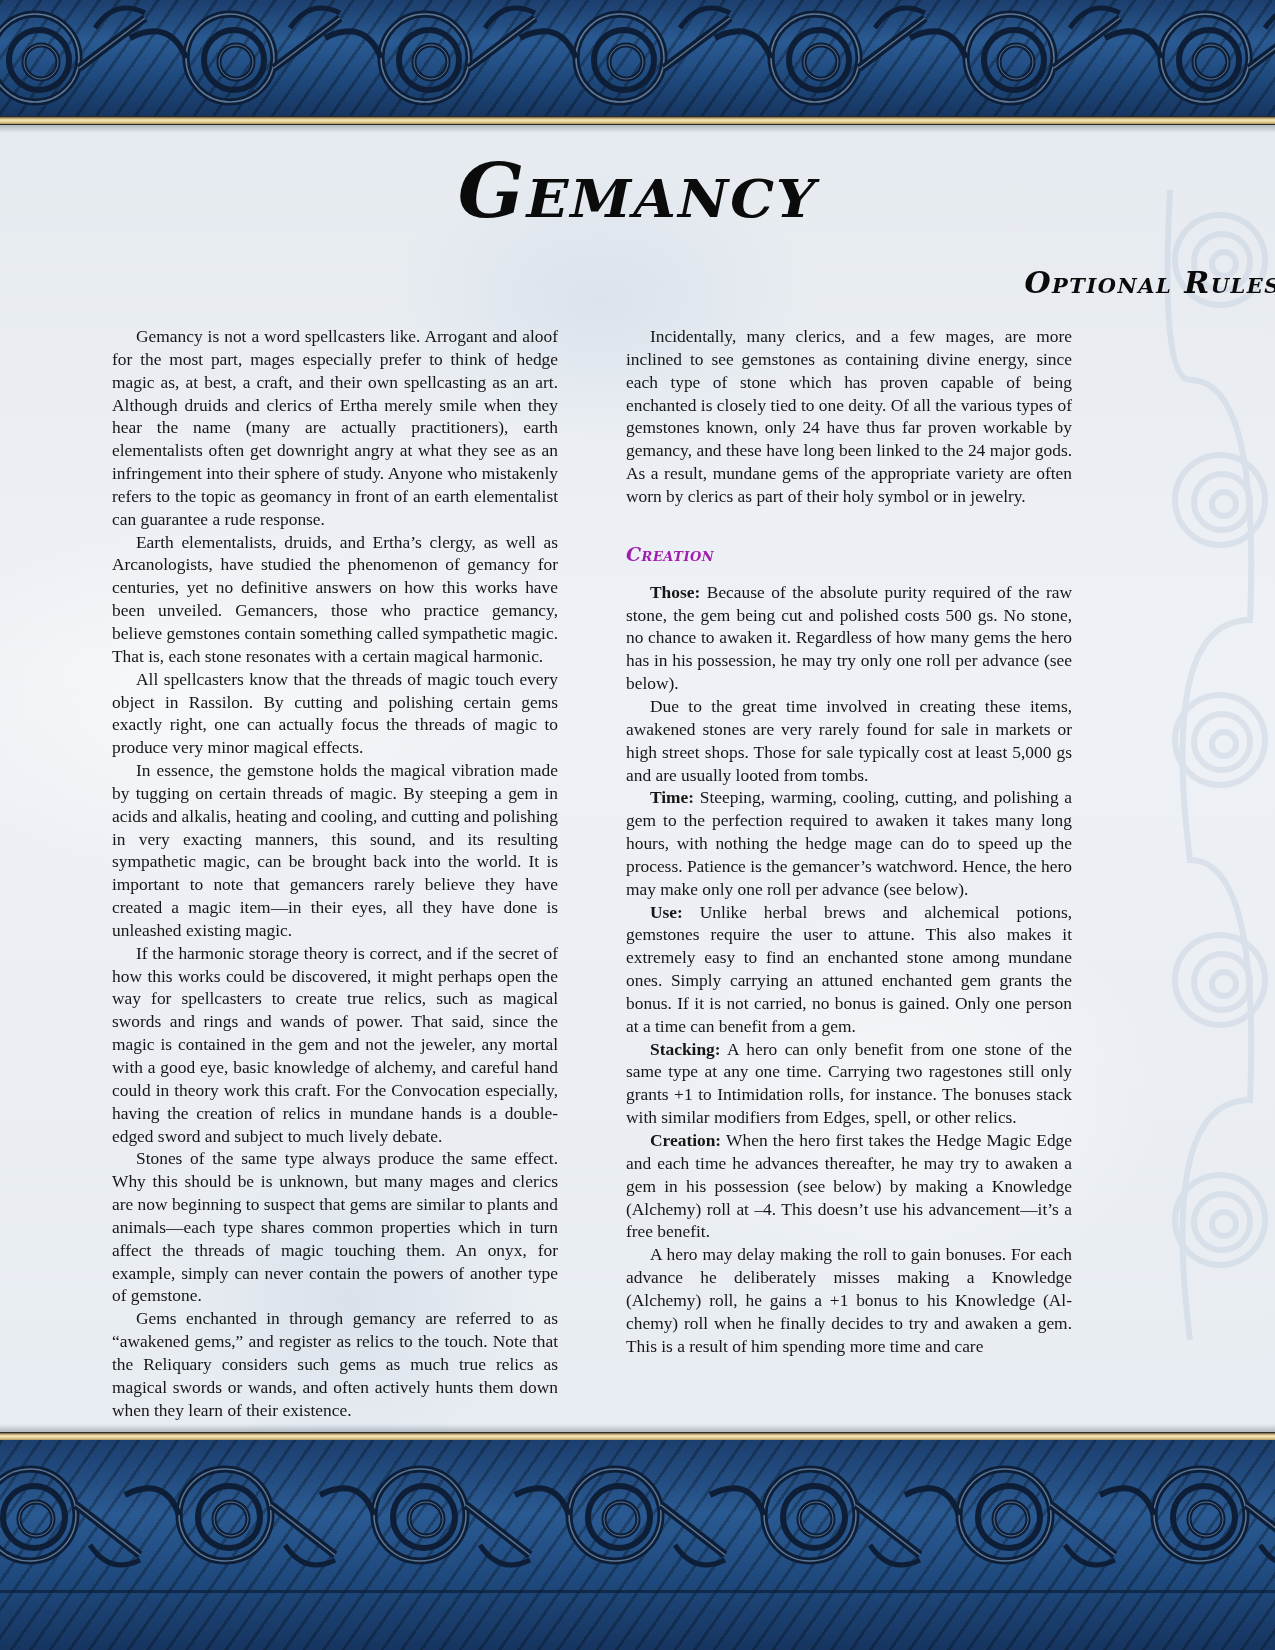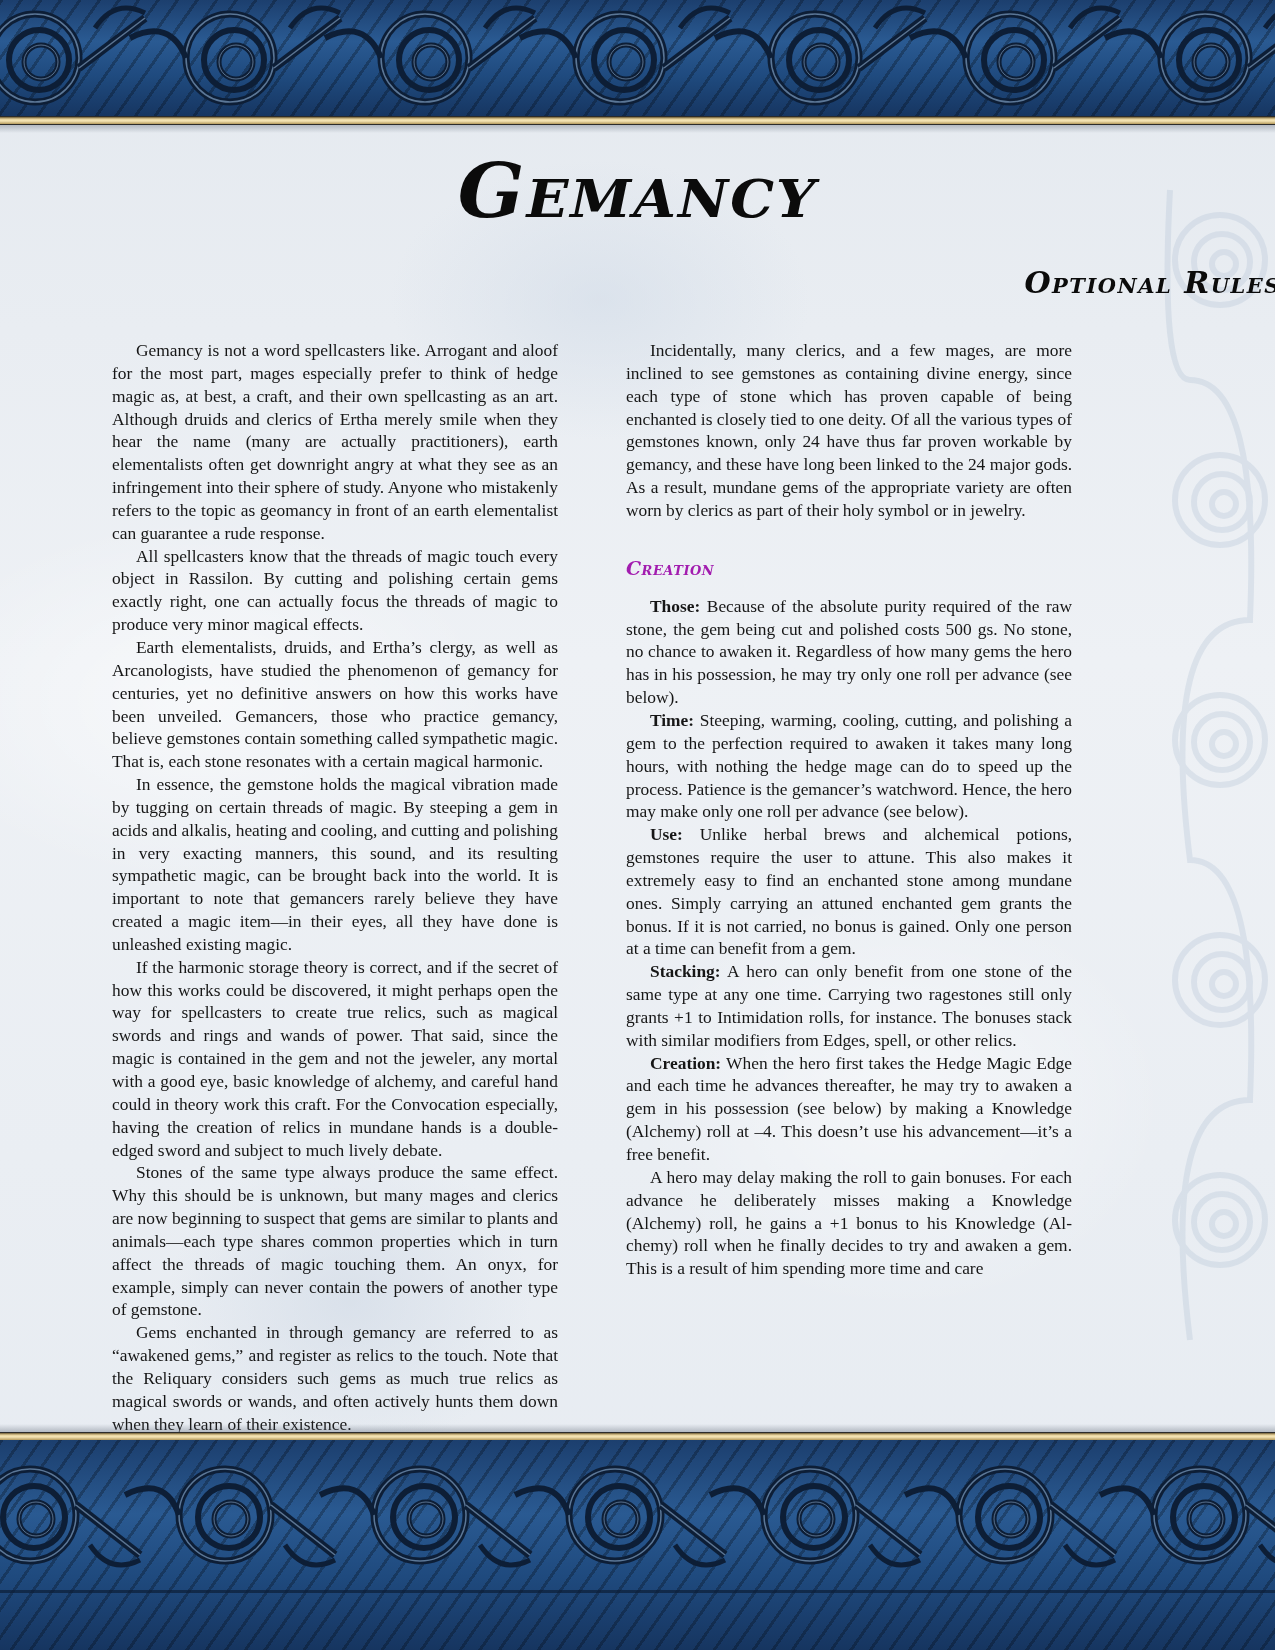--- a/index.html
+++ b/index.html
@@ -50,21 +50,21 @@
     font-variant: small-caps; line-height: 1;
     transform: scaleY(0.95);
   }
   .subtitle {
     position: absolute; left: 6px; top: 268px; width: 1275px; text-align: right;
     font-family: "DejaVu Serif", serif; font-weight: bold; font-style: italic;
     font-size: 30px; letter-spacing: 1.5px; color: #0b0b0b; font-variant: small-caps;
     line-height: 1;
   }
   .column {
-    position: absolute; top: 339px; width: 446px;
+    position: absolute; top: 325px; width: 446px;
     font-size: 17.4px; line-height: 22.85px; text-align: justify;
     hyphens: manual;
   }
   .col-left { left: 112px; }
   .col-right { left: 626px; width: 446px; }
   .column p { margin: 0; text-indent: 24px; }
   .section-heading {
     font-family: "DejaVu Serif", serif; font-weight: bold; font-style: italic;
     font-variant: small-caps; font-size: 19px; letter-spacing: 0.5px;
     margin: 35px 0 16px 0; line-height: 22px; color: #a21caf;
@@ -122,32 +122,33 @@
       <circle cx="74" cy="1074" r="12"></circle>
     <path d="M 20 40 Q 10 230 40 230 Q 110 230 100 470 Q 10 470 40 710 Q 110 710 100 950 Q 10 950 40 1190"></path>
   </g>
 </svg>
 
 <div class="title">Gemancy</div>
 <div class="subtitle">Optional Rules</div>
 
 <div class="column col-left">
   <p>Gemancy is not a word spellcasters like. Arrogant and aloof for the most part, mages especially prefer to think of hedge magic as, at best, a craft, and their own spellcasting as an art. Although druids and clerics of Ertha merely smile when they hear the name (many are actually practitioners), earth elementalists often get downright angry at what they see as an infringement into their sphere of study. Anyone who mistakenly refers to the topic as geomancy in front of an earth elementalist can guarantee a rude response.</p>
+  <p>Earth elementalists, druids, and Ertha’s clergy, as well as Arcanologists, have studied the phenomenon of ge­mancy for centuries, yet no definitive answers on how this works have been unveiled. Gemancers, those who practice gemancy, believe gemstones contain something called sympathetic magic. That is, each stone resonates with a certain magical harmonic.</p>
   <p>All spellcasters know that the threads of magic touch every object in Rassilon. By cutting and polishing certain gems exactly right, one can actually focus the threads of magic to produce very minor magical effects.</p>
-  <p>Earth elementalists, druids, and Ertha’s clergy, as well as Arcanologists, have studied the phenomenon of ge­mancy for centuries, yet no definitive answers on how this works have been unveiled. Gemancers, those who practice gemancy, believe gemstones contain something called sympathetic magic. That is, each stone resonates with a certain magical harmonic.</p>
   <p>In essence, the gemstone holds the magical vibration made by tugging on certain threads of magic. By steeping a gem in acids and alkalis, heating and cooling, and cut­ting and polishing in very exacting manners, this sound, and its resulting sympathetic magic, can be brought back into the world. It is important to note that gemancers rarely believe they have created a magic item—in their eyes, all they have done is unleashed existing magic.</p>
   <p>If the harmonic storage theory is correct, and if the secret of how this works could be discovered, it might perhaps open the way for spellcasters to create true relics, such as magical swords and rings and wands of power. That said, since the magic is contained in the gem and not the jeweler, any mortal with a good eye, basic knowledge of alchemy, and careful hand could in theory work this craft. For the Convocation especially, having the creation of relics in mundane hands is a double-edged sword and subject to much lively debate.</p>
   <p>Stones of the same type always produce the same ef­fect. Why this should be is unknown, but many mages and clerics are now beginning to suspect that gems are similar to plants and animals—each type shares com­mon properties which in turn affect the threads of magic touching them. An onyx, for example, simply can never contain the powers of another type of gemstone.</p>
   <p>Gems enchanted in through gemancy are referred to as “awakened gems,” and register as relics to the touch. Note that the Reliquary considers such gems as much true relics as magical swords or wands, and often actively hunts them down when they learn of their existence.</p>
 </div>
 
 <div class="column col-right">
   <p>Incidentally, many clerics, and a few mages, are more inclined to see gemstones as containing divine energy, since each type of stone which has proven capable of being enchanted is closely tied to one deity. Of all the various types of gemstones known, only 24 have thus far proven workable by gemancy, and these have long been linked to the 24 major gods. As a result, mundane gems of the appropriate variety are often worn by clerics as part of their holy symbol or in jewelry.</p>
   <div class="section-heading">Creation</div>
   <p><span class="term">Those:</span><span> Because of the absolute purity required of the raw stone, the gem being cut and polished costs 500 gs. No stone, no chance to awaken it. Regardless of how many gems the hero has in his possession, he may try only one roll per advance (see below).</span></p>
+  <p>Due to the great time involved in creating these items, awakened stones are very rarely found for sale in markets or high street shops. Those for sale typically cost at least 5,000 gs and are usually looted from tombs.</p>
   <p><span class="term">Time:</span><span> Steeping, warming, cooling, cutting, and pol­ishing a gem to the perfection required to awaken it takes many long hours, with nothing the hedge mage can do to speed up the process. Patience is the gemancer’s watchword. Hence, the hero may make only one roll per advance (see below).</span></p>
   <p><span class="term">Use:</span><span> Unlike herbal brews and alchemical potions, gemstones require the user to attune. This also makes it extremely easy to find an enchanted stone among mun­dane ones. Simply carrying an attuned enchanted gem grants the bonus. If it is not carried, no bonus is gained. Only one person at a time can benefit from a gem.</span></p>
   <p><span class="term">Stacking:</span><span> A hero can only benefit from one stone of the same type at any one time. Carrying two ragestones still only grants +1 to Intimidation rolls, for instance. The bonuses stack with similar modifiers from Edges, spell, or other relics.</span></p>
   <p><span class="term">Creation:</span><span> When the hero first takes the Hedge Magic Edge and each time he advances thereafter, he may try to awaken a gem in his possession (see below) by making a Knowledge (Alchemy) roll at –4. This doesn’t use his advancement—it’s a free benefit.</span></p>
   <p>A hero may delay making the roll to gain bonuses. For each advance he deliberately misses making a Knowledge (Alchemy) roll, he gains a +1 bonus to his Knowledge (Al­chemy) roll when he finally decides to try and awaken a gem. This is a result of him spending more time and care</p>
 </div>
 
 <div class="rule-shadow shadow-bottom"></div>
 <div class="gold-rule gold-bottom"></div>
 <div class="border-band border-bottom">

